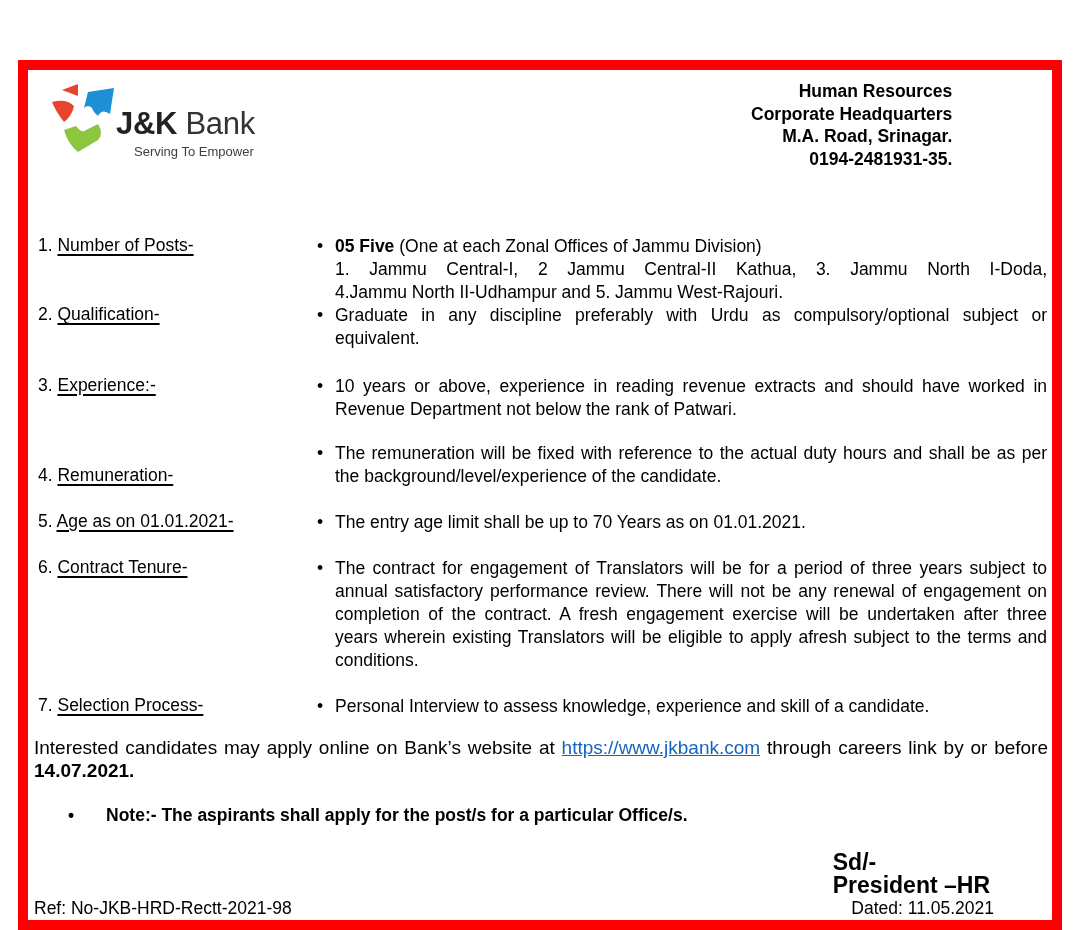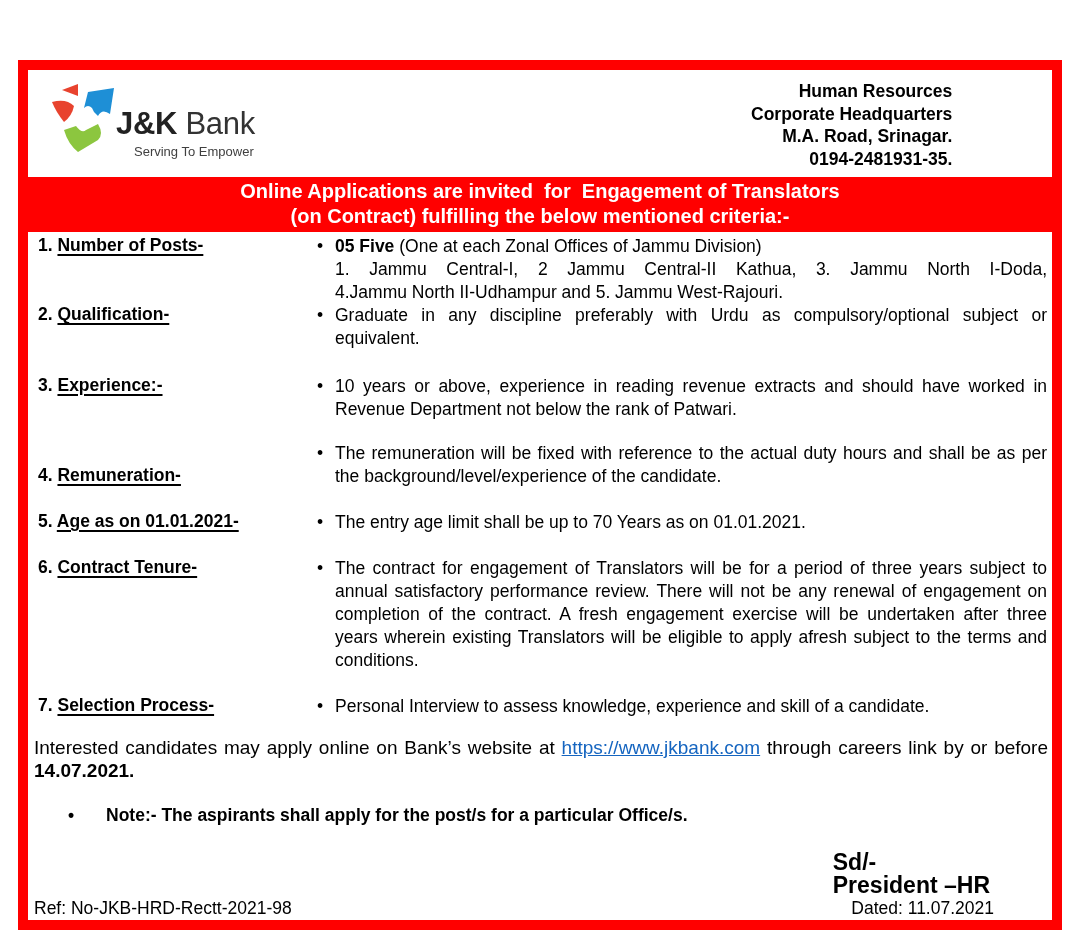--- a/index.html
+++ b/index.html
@@ -25,21 +25,21 @@
   .hr-address .l3 { padding-left: 1px; }
 
   .banner {
     position: absolute; left: -10px; top: 107px; width: 1044px; height: 55px;
     background: #ff0000; color: #fff; font-weight: 700; font-size: 20px;
     text-align: center; line-height: 25px; padding-top: 2px;
   }
 
   .criteria { position: absolute; left: 0; top: 165px; width: 1024px; }
   .row { position: absolute; left: 0; width: 1024px; }
-  .row-label { position: absolute; left: 10px; font-weight: 700; font-size: 17.5px; white-space: nowrap; }
+  .row-label { position: absolute; left: 10px; font-weight: 400; font-size: 17.5px; white-space: nowrap; }
   .row-label u { text-decoration: underline; text-decoration-thickness: 1.5px; text-underline-offset: 3px; }
   .row-body { position: absolute; left: 289px; width: 730px; font-size: 17.5px; line-height: 23px; }
   .bullet-line { position: relative; padding-left: 18px; text-align: justify; }
   .bullet-line .dot { position: absolute; left: 0; top: 0; }
   .sub-line { padding-left: 18px; text-align: justify; }
   .just { text-align: justify; text-align-last: justify; }
 
   .apply-para { position: absolute; left: 6px; top: 666px; width: 1014px; font-size: 19px; line-height: 23px; text-align: justify; }
   .apply-para a { color: #1565c0; text-decoration: underline; }
   .note { position: absolute; left: 40px; top: 735px; font-weight: 700; font-size: 17.5px; white-space: nowrap; }
@@ -68,24 +68,20 @@
     </div>
 
     <div class="hr-address">
       <div class="l0">Human Resources</div>
       <div class="l1">Corporate Headquarters</div>
       <div class="l2">M.A. Road, Srinagar.</div>
       <div class="l3">0194-2481931-35.</div>
     </div>
   </div>
 
-  <div class="banner">
-    <div style="white-space:pre;">Online Applications are invited  for  Engagement of Translators</div>
-    <div>(on Contract) fulfilling the below mentioned criteria:-</div>
-  </div>
 
   <div class="criteria">
 
     <div class="row" style="top:0;">
       <div class="row-label"><span>1. </span><u>Number of Posts-</u></div>
       <div class="row-body">
         <div class="bullet-line"><span class="dot">•</span><b>05 Five</b><span> (One at each Zonal Offices of Jammu Division)</span></div>
         <div class="sub-line just" style="white-space:pre-wrap;">1.  Jammu  Central-I,  2  Jammu  Central-II  Kathua,  3.  Jammu  North  I-Doda,</div>
         <div class="sub-line">4.Jammu North II-Udhampur and 5. Jammu West-Rajouri.</div>
       </div>
@@ -137,14 +133,14 @@
   <div class="apply-para"><span>Interested candidates may apply online on Bank’s website at </span><a href="#">https://www.jkbank.com</a><span> through careers link by or before </span><b>14.07.2021.</b></div>
 
   <div class="note"><span class="dot">•</span><span>Note:- The aspirants shall apply for the post/s for a particular Office/s.</span></div>
 
   <div class="sign">
     <div class="sd">Sd/-</div>
     <div>President –HR</div>
   </div>
 
   <div class="ref">Ref: No-JKB-HRD-Rectt-2021-98</div>
-  <div class="dated">Dated: 11.07.2021</div>
+  <div class="dated">Dated: 11.05.2021</div>
 </div>
 
 </body></html>

